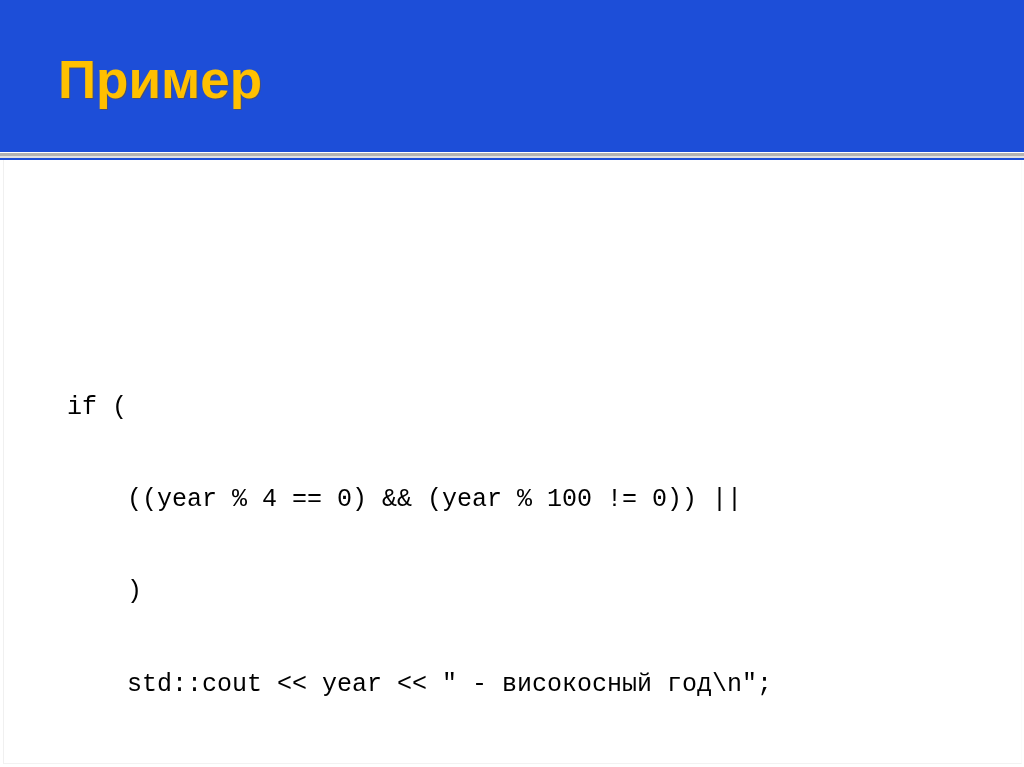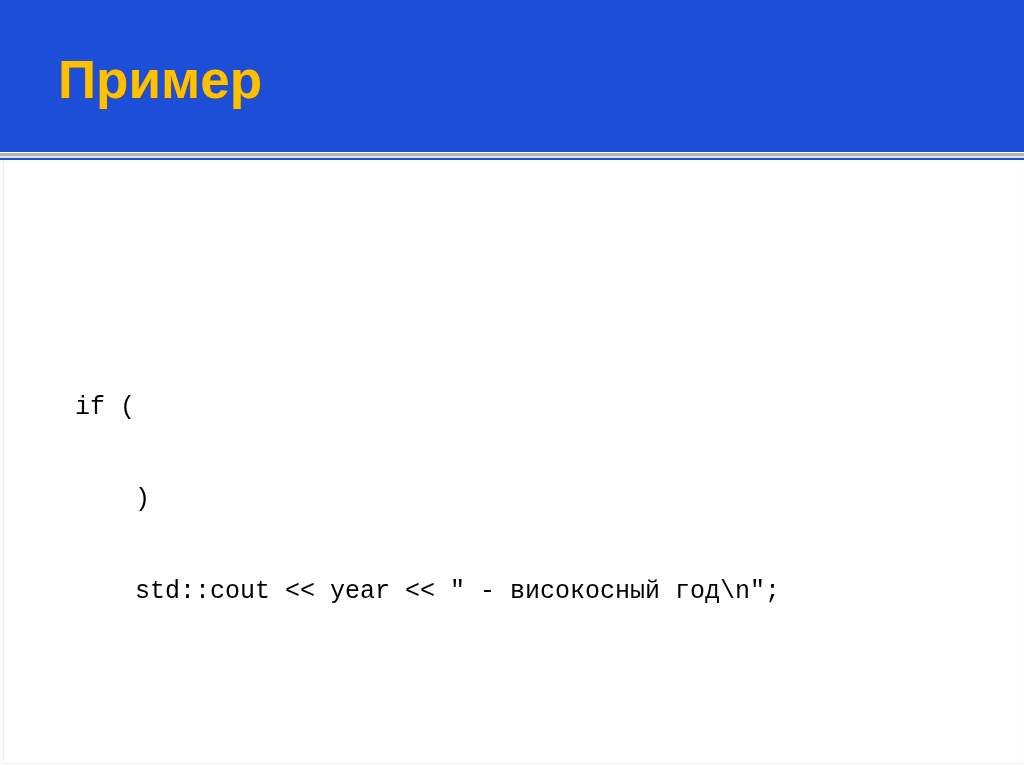--- a/index.html
+++ b/index.html
@@ -96,39 +96,39 @@
     font-size: 25px;
     line-height: 30.8px;
     color: #000000;
     white-space: pre;
     letter-spacing: 0px;
   }
 
   .code-line {
     white-space: pre;
     height: 30.8px;
-    margin-left: 8px;
   }
 </style>
 </head>
 <body>
 
 <div class="slide">
 
   <div class="slide-frame"></div>
 
   <div class="header-band">
     <div class="header-title">Пример</div>
   </div>
 
   <div class="header-rule-outer"></div>
   <div class="header-rule"></div>
   <div class="header-rule-soft"></div>
 
   <div class="code-block">
     <div class="code-line">if (</div>
+    <div class="code-line">    ((year % 4 == 0) &amp;&amp; (year % 100 != 0)) ||</div>
     <div class="code-line">    )</div>
     <div class="code-line">    std::cout &lt;&lt; year &lt;&lt; " - високосный год\n";</div>
     
     
   </div>
 
 </div>
 
 </body></html>

